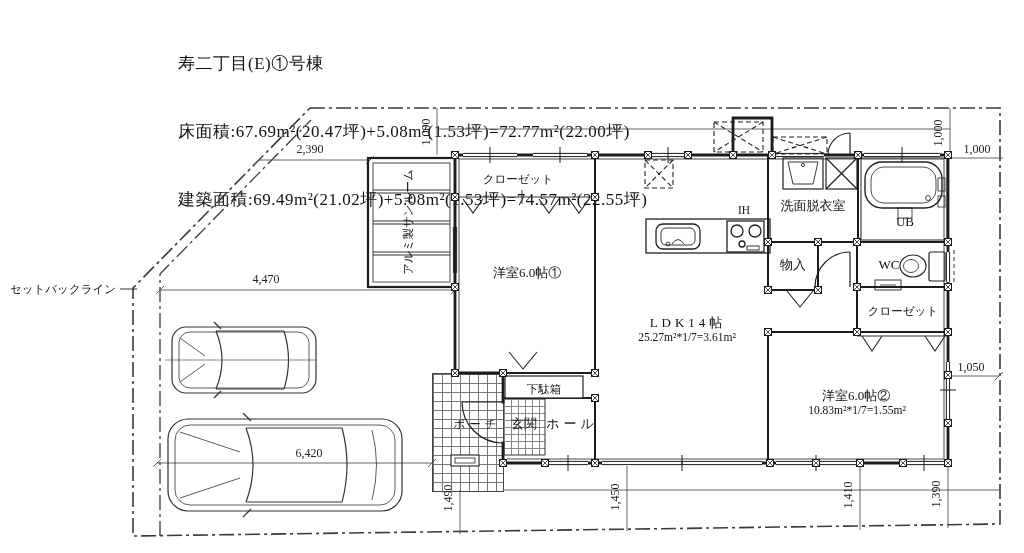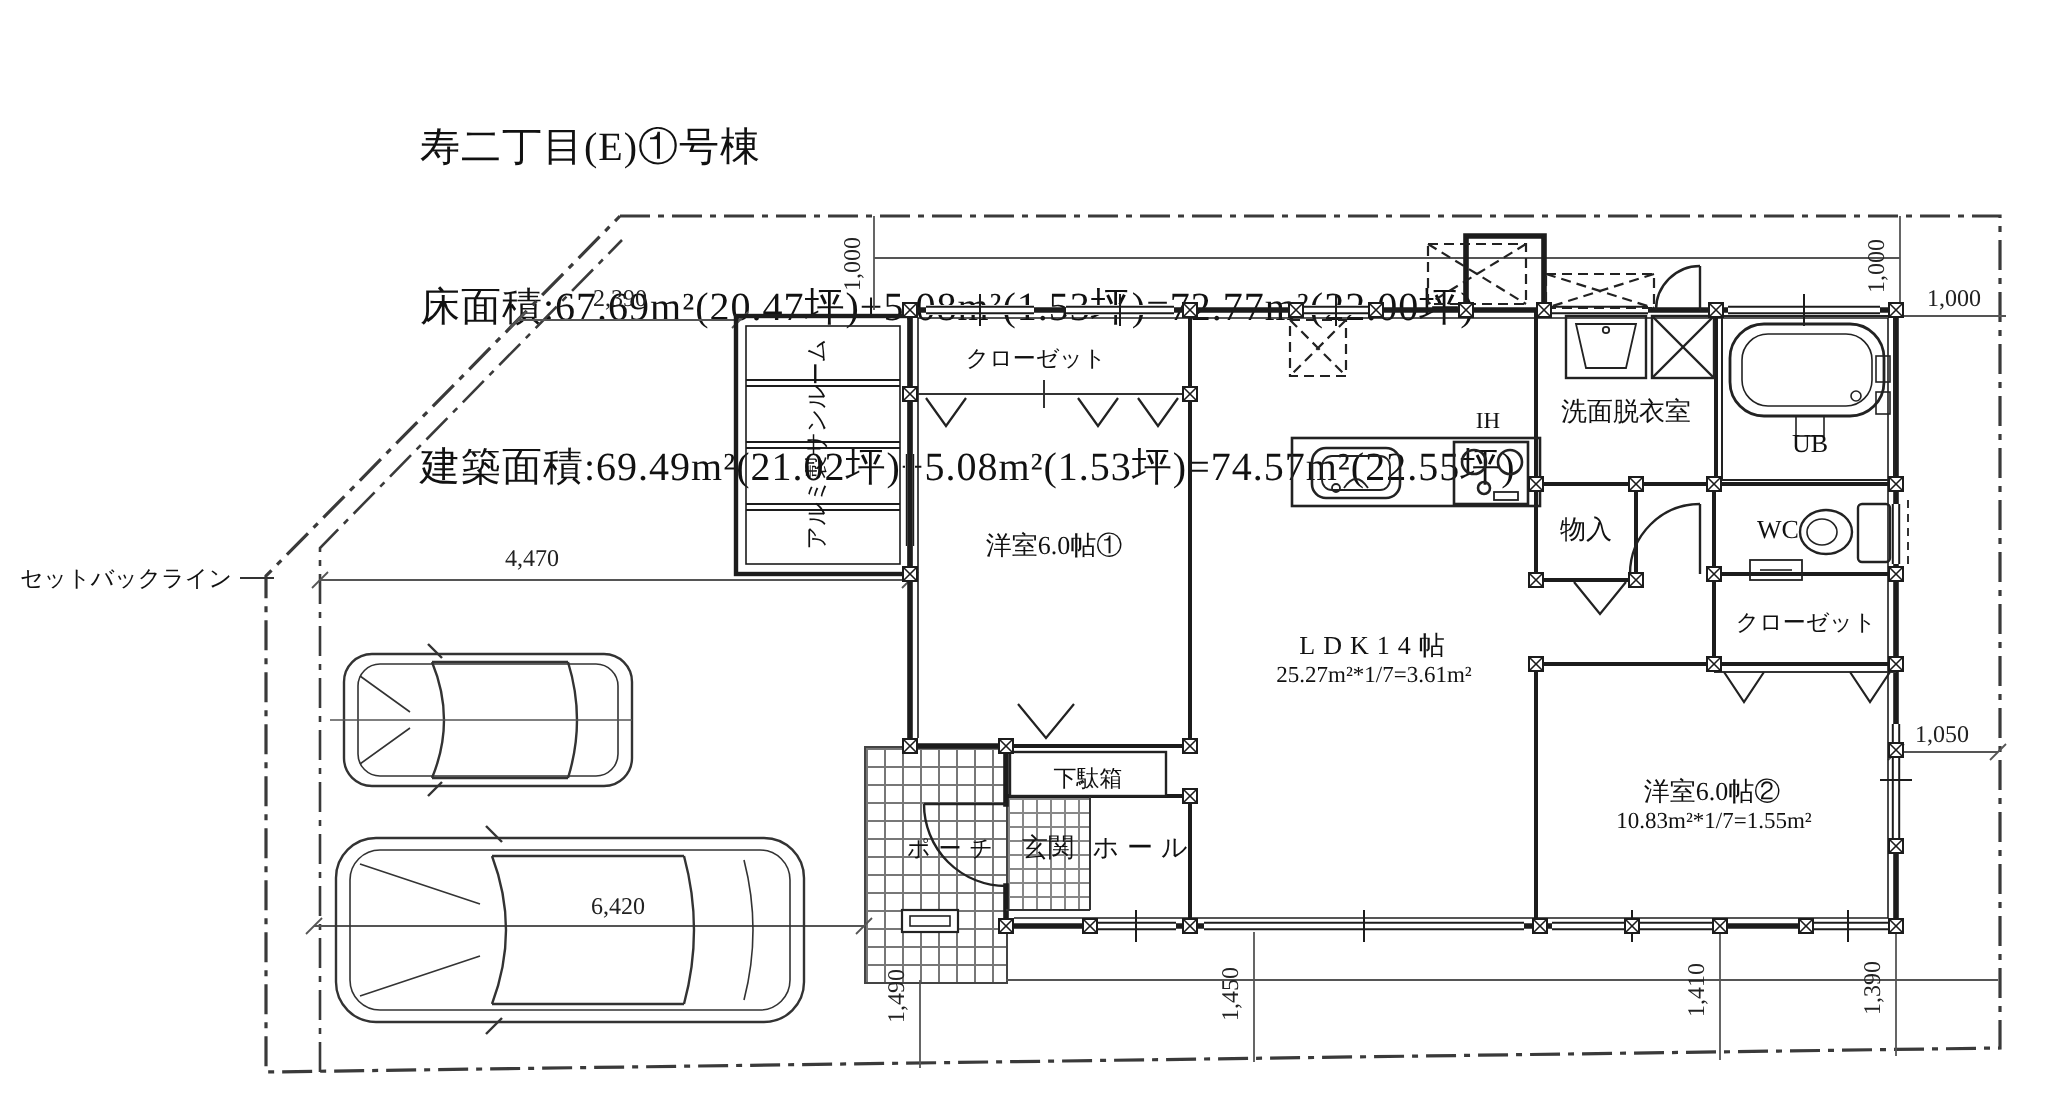--- a/index.html
+++ b/index.html
@@ -1,19 +1,19 @@
 <!DOCTYPE html>
 <html><head>
 <meta charset="utf-8">
 <style>
   html,body{margin:0;padding:0;background:#fff;}
   .canvas{position:relative;width:1024px;height:553px;background:#fff;overflow:hidden;
           font-family:"Liberation Serif",serif;color:#111;}
-  .title-block{position:absolute;left:178px;top:8px;font-size:20px;line-height:1.33;
-               letter-spacing:.5px;white-space:pre;margin-left:32px;}
+  .title-block{position:absolute;left:178px;top:8px;font-size:17px;line-height:1.33;
+               letter-spacing:.5px;white-space:pre;}
   .tile{position:absolute;border:1px solid #444;}
   .tile.porch{left:432px;top:373px;width:70px;height:117px;
     background:
       repeating-linear-gradient(to right,#777 0 1px,transparent 1px 9px),
       repeating-linear-gradient(to bottom,#777 0 1px,transparent 1px 9px);}
   .tile.genkan{left:504px;top:399px;width:41px;height:56px;border:none;
     background:
       repeating-linear-gradient(to right,#888 0 1px,transparent 1px 7px),
       repeating-linear-gradient(to bottom,#888 0 1px,transparent 1px 7px);}
   svg{position:absolute;left:0;top:0;}

